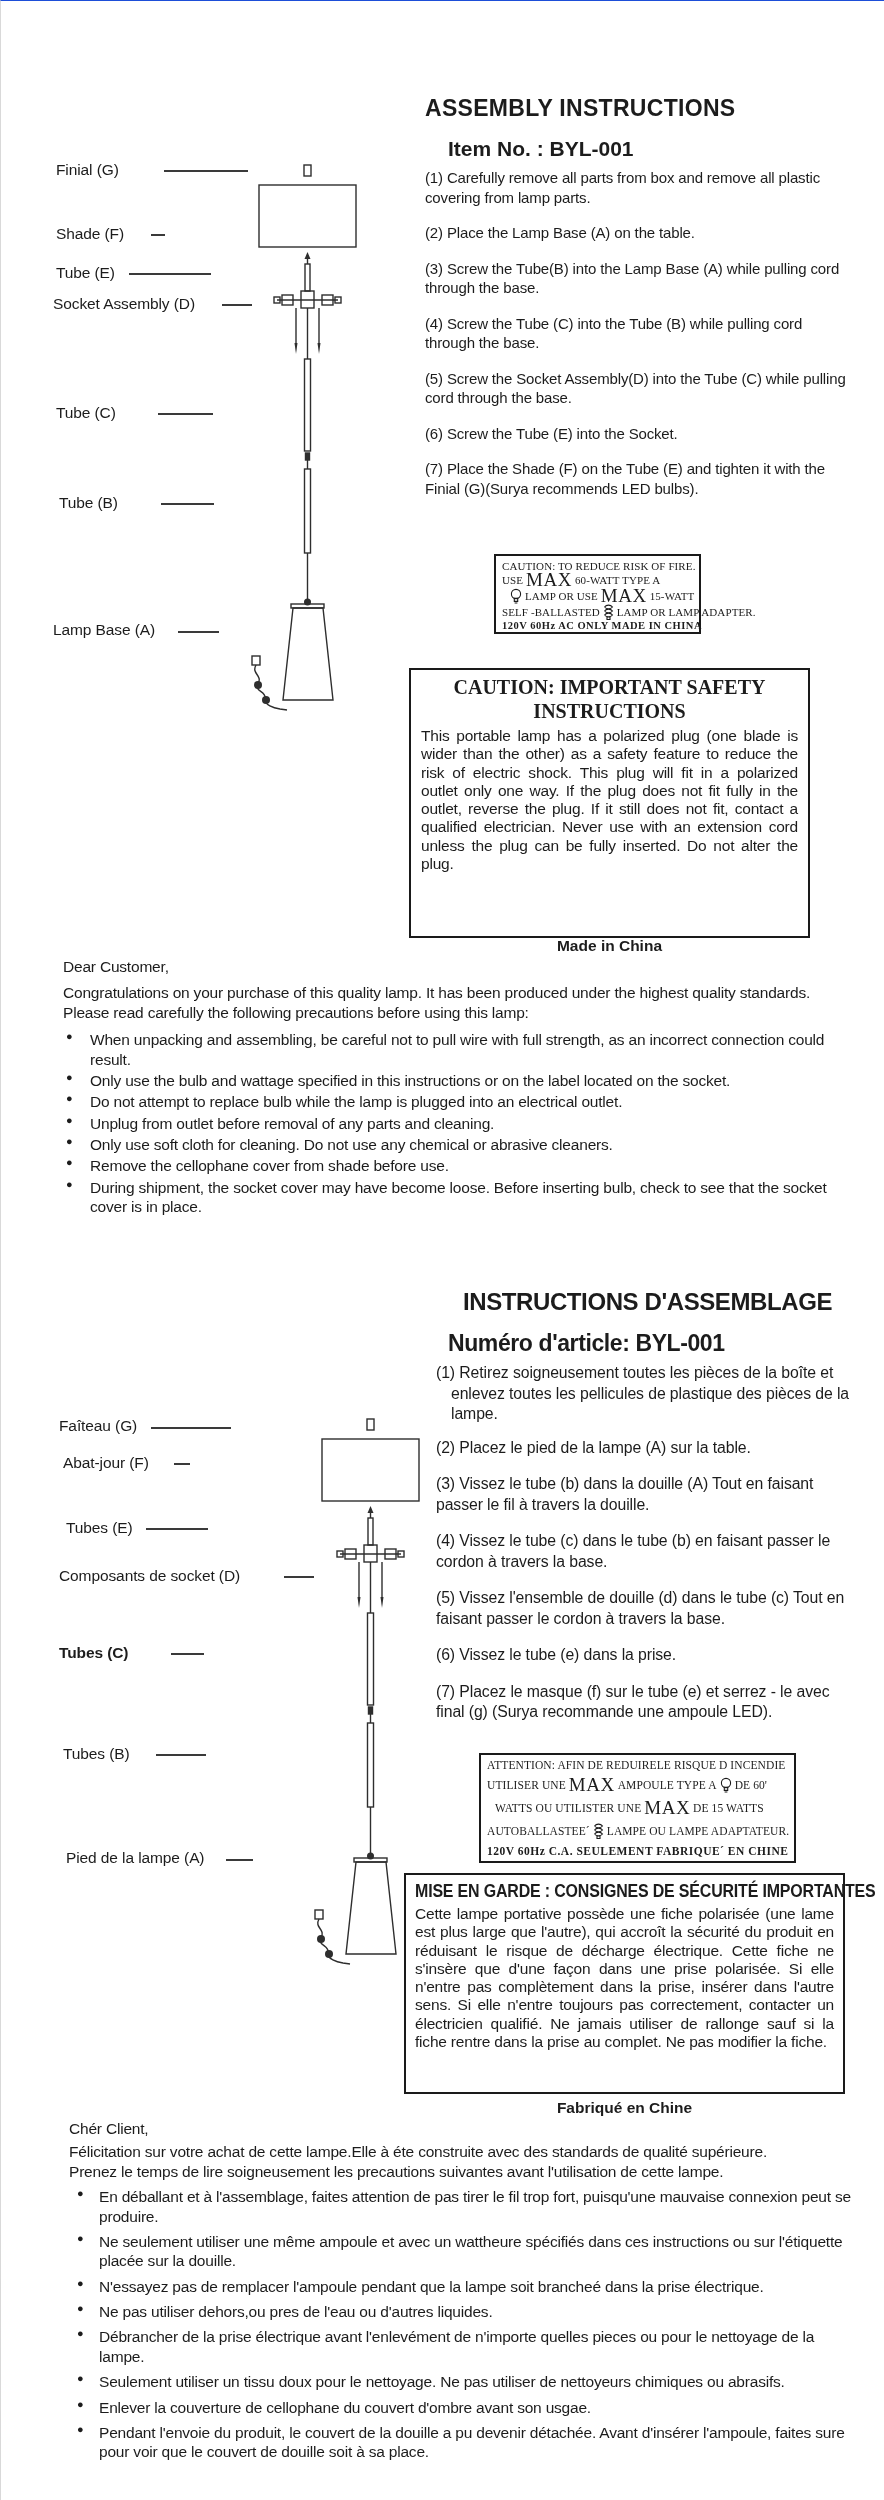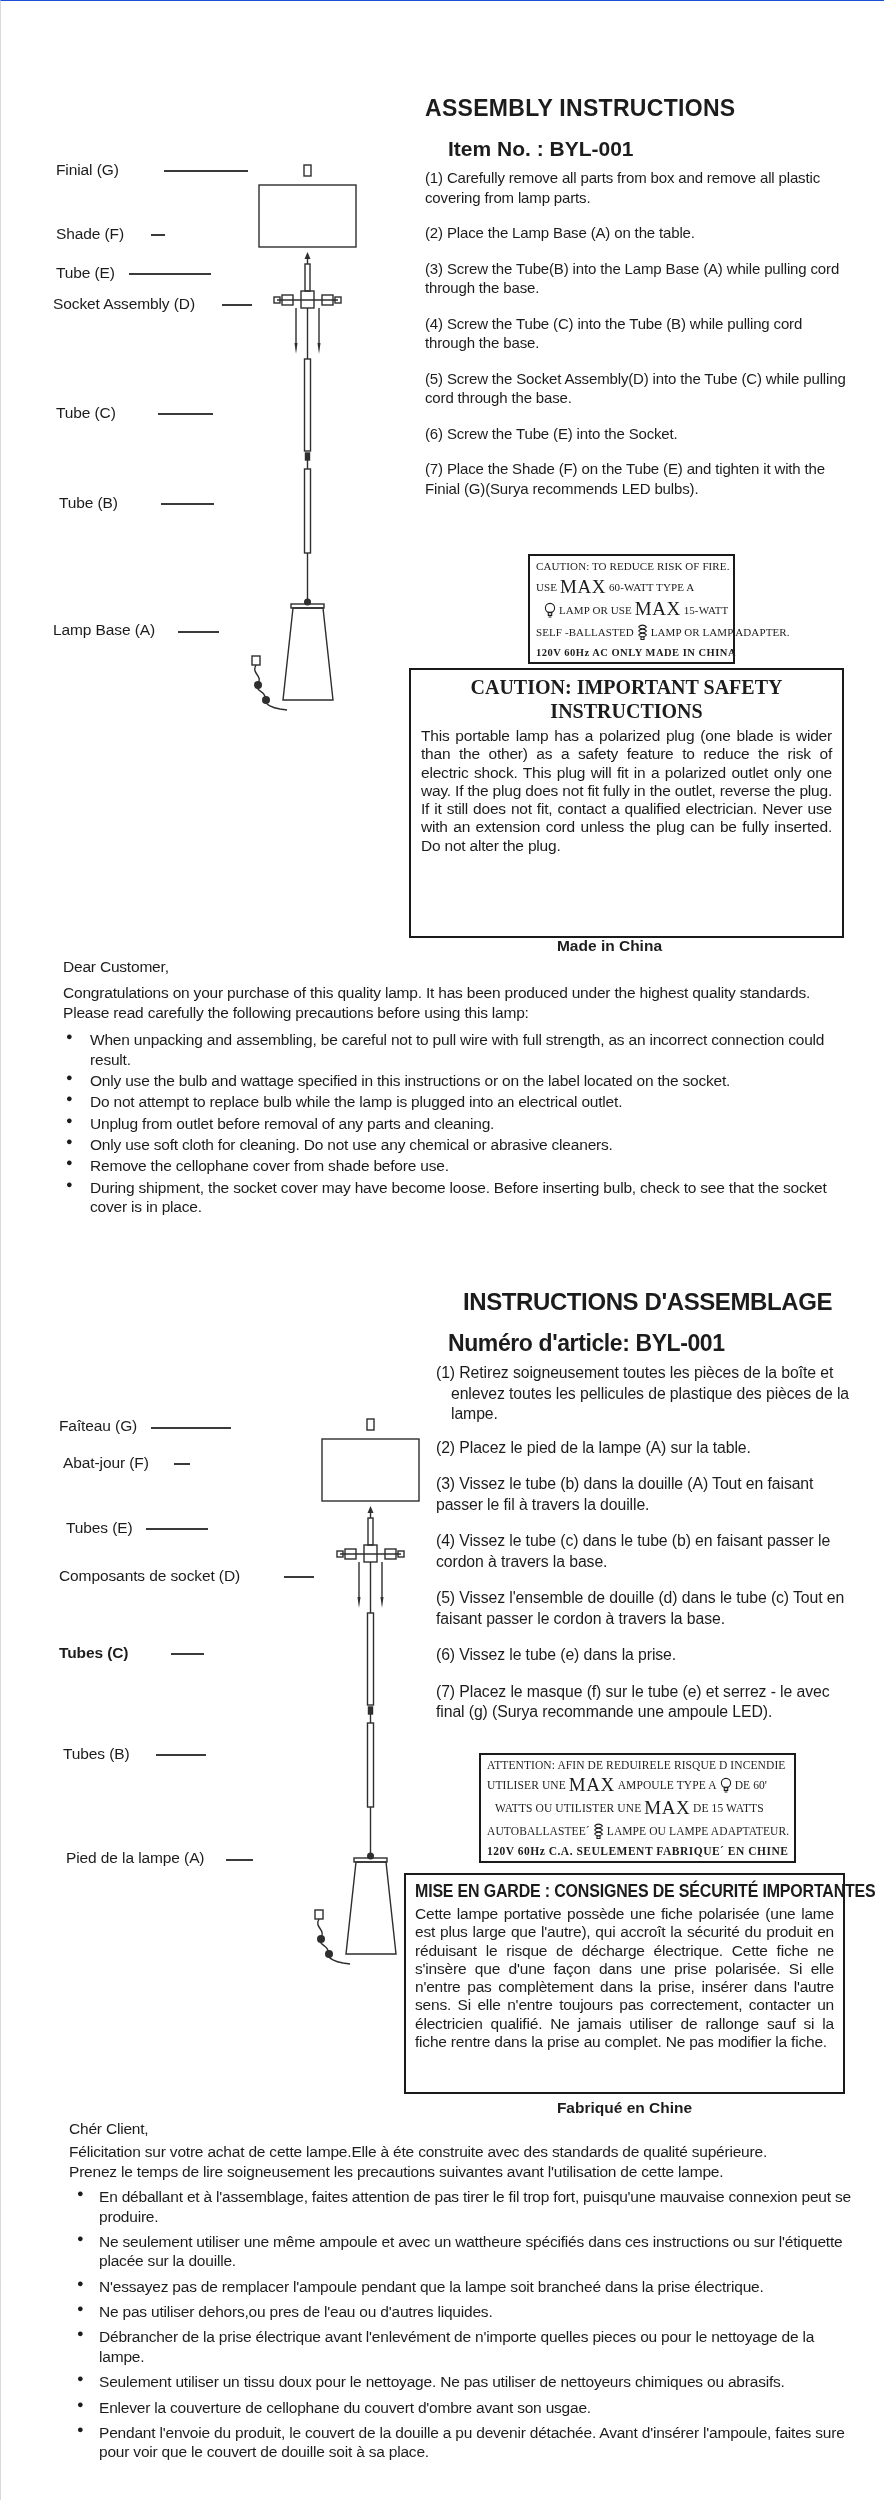--- a/index.html
+++ b/index.html
@@ -24,30 +24,30 @@
   .steps-fr .step:first-child { padding-left:15px; text-indent:-15px; margin-bottom:13px; }
 
   
   .dl { font-size:15.5px; letter-spacing:-0.1px; white-space:nowrap; }
   .lline { border-top:2px solid #3a3a3a; height:0; }
 
   
   .watt { border:2px solid #1a1a1a; box-sizing:border-box; padding:4px 6px;
           display:flex; flex-direction:column; justify-content:space-between;
           font-family:"Liberation Serif","DejaVu Serif",serif; background:#fff; }
-  .watt-en { left:527px; top:553px; width:207px; height:110px;text-align:right; }
+  .watt-en { left:493px; top:553px; width:207px; height:80px;text-align:right; }
   .watt-fr { left:478px; top:1752px; width:317px; height:110px; }
   .wl { white-space:nowrap; display:flex; align-items:center; gap:3px; font-size:11px; letter-spacing:0.1px; }
   .watt-fr .wl { font-size:11.5px; }
   .max { font-size:19px; line-height:0.85; letter-spacing:0.5px; font-weight:500; }
   .wl5 { font-size:10.5px; font-weight:bold; letter-spacing:0.5px; }
   .ind8 { padding-left:8px; }
 
   
-  .safety-en { left:408px; top:667px; width:435px; height:270px; border:2px solid #1a1a1a;
+  .safety-en { left:408px; top:667px; width:401px; height:270px; border:2px solid #1a1a1a;
                box-sizing:border-box; padding:5px 10px 6px; background:#fff; }
   .safety-en .st { text-align:center; font-family:"Liberation Serif","DejaVu Serif",serif;
                    font-weight:bold; font-size:20px; line-height:1.2; }
   .sbody { margin-top:4px; font-size:15.5px; line-height:1.18; text-align:justify; letter-spacing:-0.2px; }
 
   .mise { left:403px; top:1872px; width:441px; height:221px; border:2px solid #1a1a1a;
           box-sizing:border-box; padding:5px 9px; background:#fff; }
   .mise .mt { font-size:19px; font-weight:bold; white-space:nowrap;
               transform:scaleX(0.84); transform-origin:left center; letter-spacing:-0.2px; }
   .mise .sbody { margin-top:3px; }

